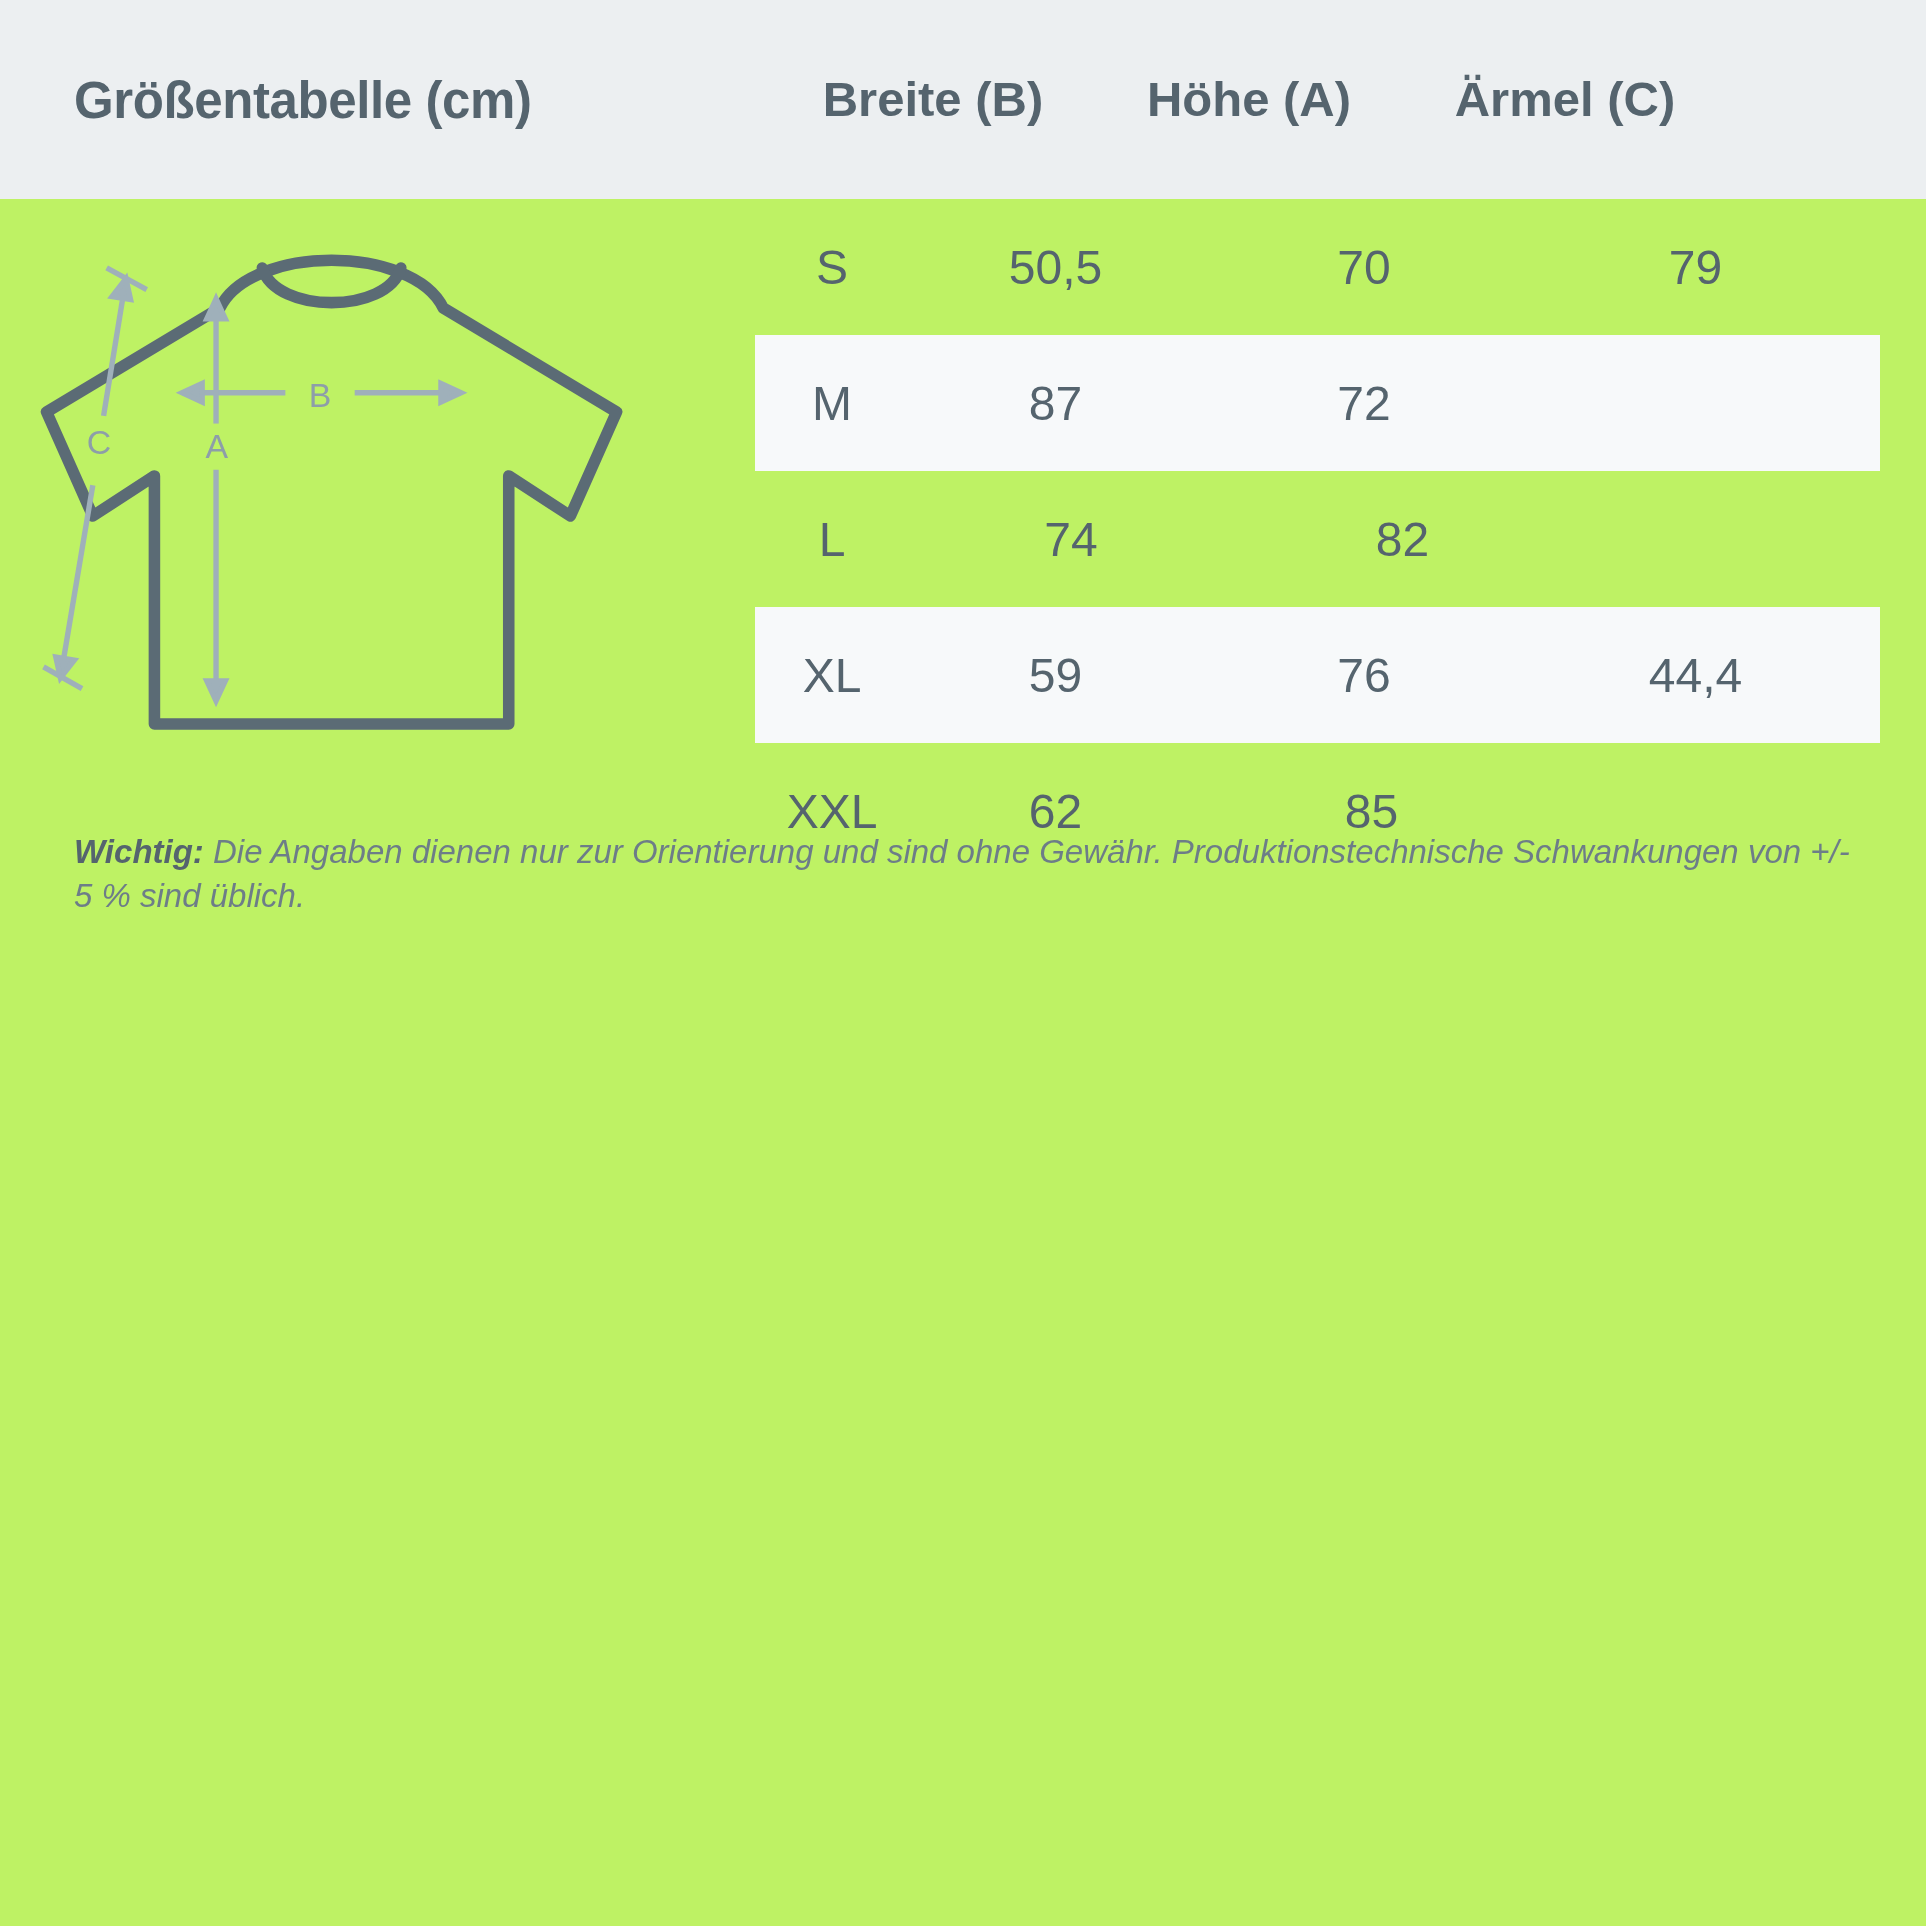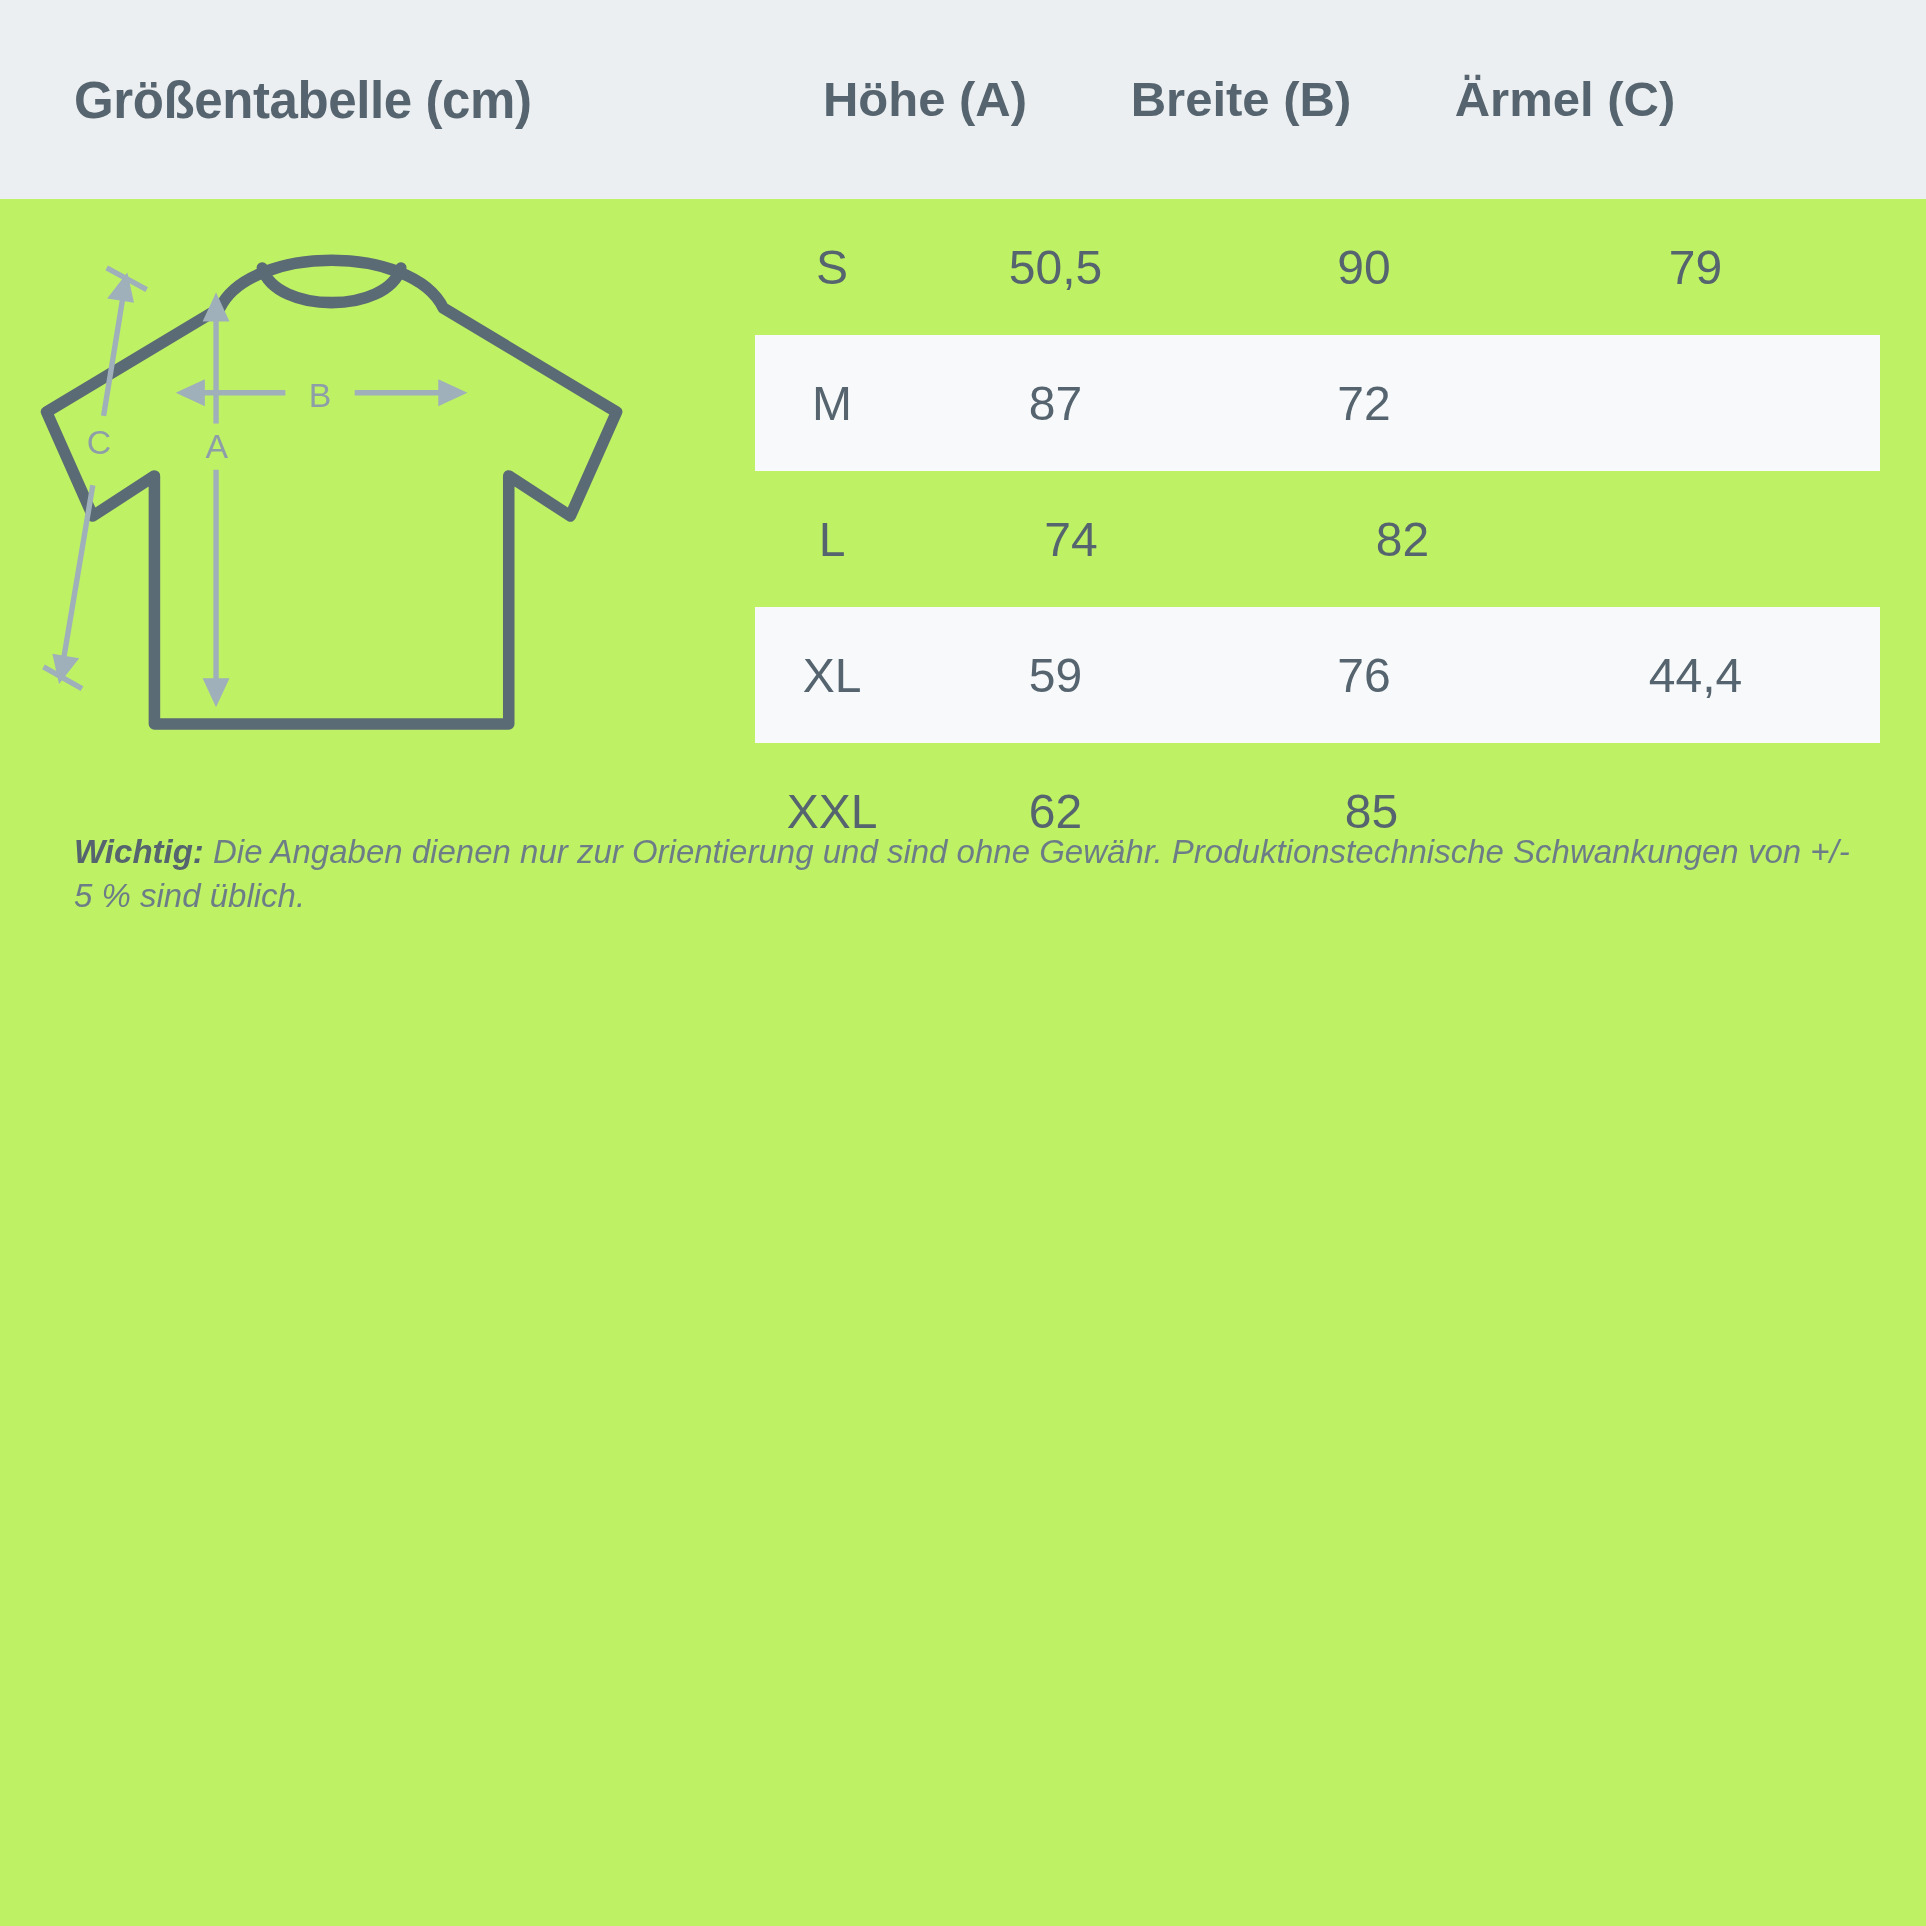--- a/index.html
+++ b/index.html
@@ -111,31 +111,31 @@
 </head>
 <body>
 
 <div class="sheet">
 
   <div class="header-band"></div>
 
   <div class="header-title">Größentabelle (cm)</div>
 
   <div class="header-cols">
+    <div class="hc hc-b">Breite (B)</div>
     <div class="hc hc-h">Höhe (A)</div>
-    <div class="hc hc-b">Breite (B)</div>
     <div class="hc hc-c">Ärmel (C)</div>
   </div>
 
   <div class="rows">
 
     <div class="row">
       <div class="cell c-size">S</div>
       <div class="cell c-b">50,5</div>
-      <div class="cell c-h">90</div>
+      <div class="cell c-h">70</div>
       <div class="cell c-c">79</div>
     </div>
 
     <div class="row alt">
       <div class="cell c-size">M</div>
       <div class="cell c-b">87</div>
       <div class="cell c-h">72</div>
     </div>
 
     <div class="row">

